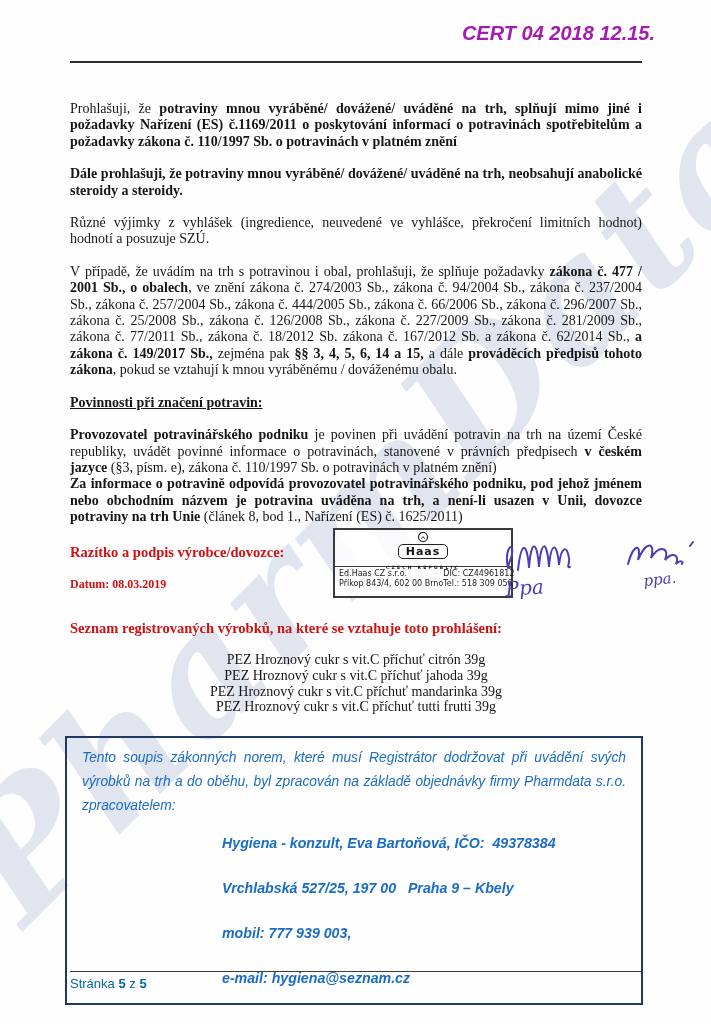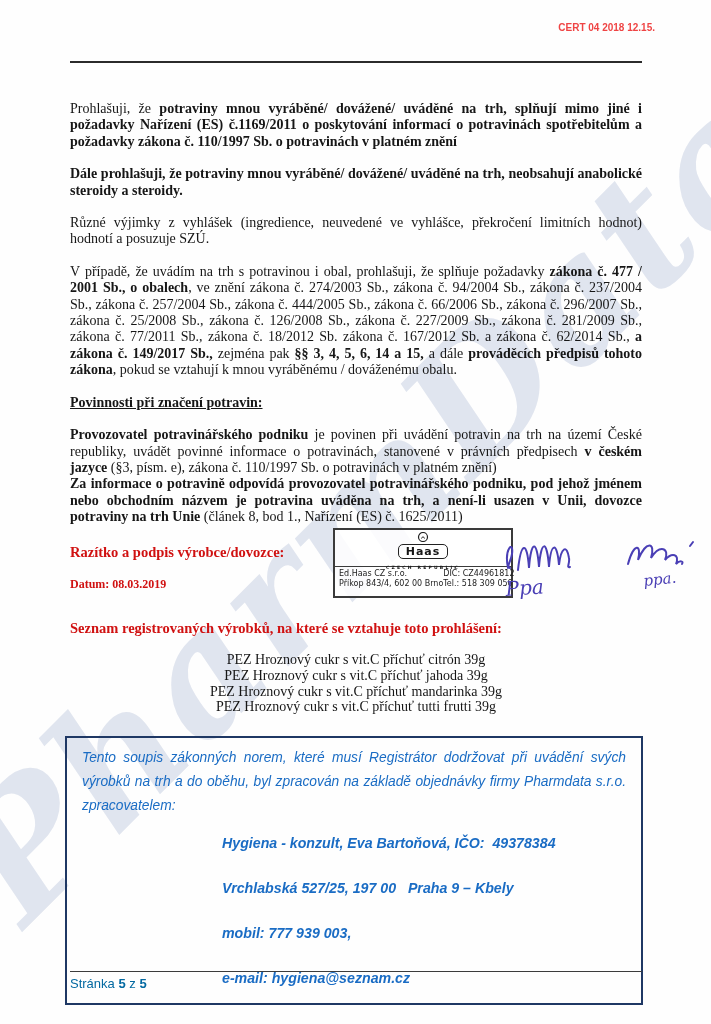--- a/index.html
+++ b/index.html
@@ -13,22 +13,22 @@
     position:absolute; left:-60px; top:760px; width:1100px;
     transform:rotate(-45deg); transform-origin:60px 60px;
     font-family:"DejaVu Serif", serif; font-style:italic; font-weight:bold;
     font-size:165px; letter-spacing:4px; color:#d7ddea; opacity:.75;
     white-space:nowrap; pointer-events:none; z-index:0;
   }
   .layer { position:absolute; inset:0; z-index:1; }
   
   .header-code {
     position:absolute; top:22px; right:56px;
-    font-family:"Liberation Sans", sans-serif; font-weight:600;
-    font-size:10px; color:#ef4444;
+    font-family:"Liberation Sans", sans-serif; font-style:italic; font-weight:600;
+    font-size:20px; color:#a21caf;
   }
   .rule-top { position:absolute; top:61px; left:70px; width:572px; border-top:2px solid #2b2b2b; }
   
   .content {
     position:absolute; top:101px; left:70px; width:572px;
     font-size:14px; line-height:16.4px; text-align:justify;
   }
   .content p { margin:0 0 16px 0; }
   .content p.tight { margin-bottom:0; }
   .bold-run { font-weight:bold; }

